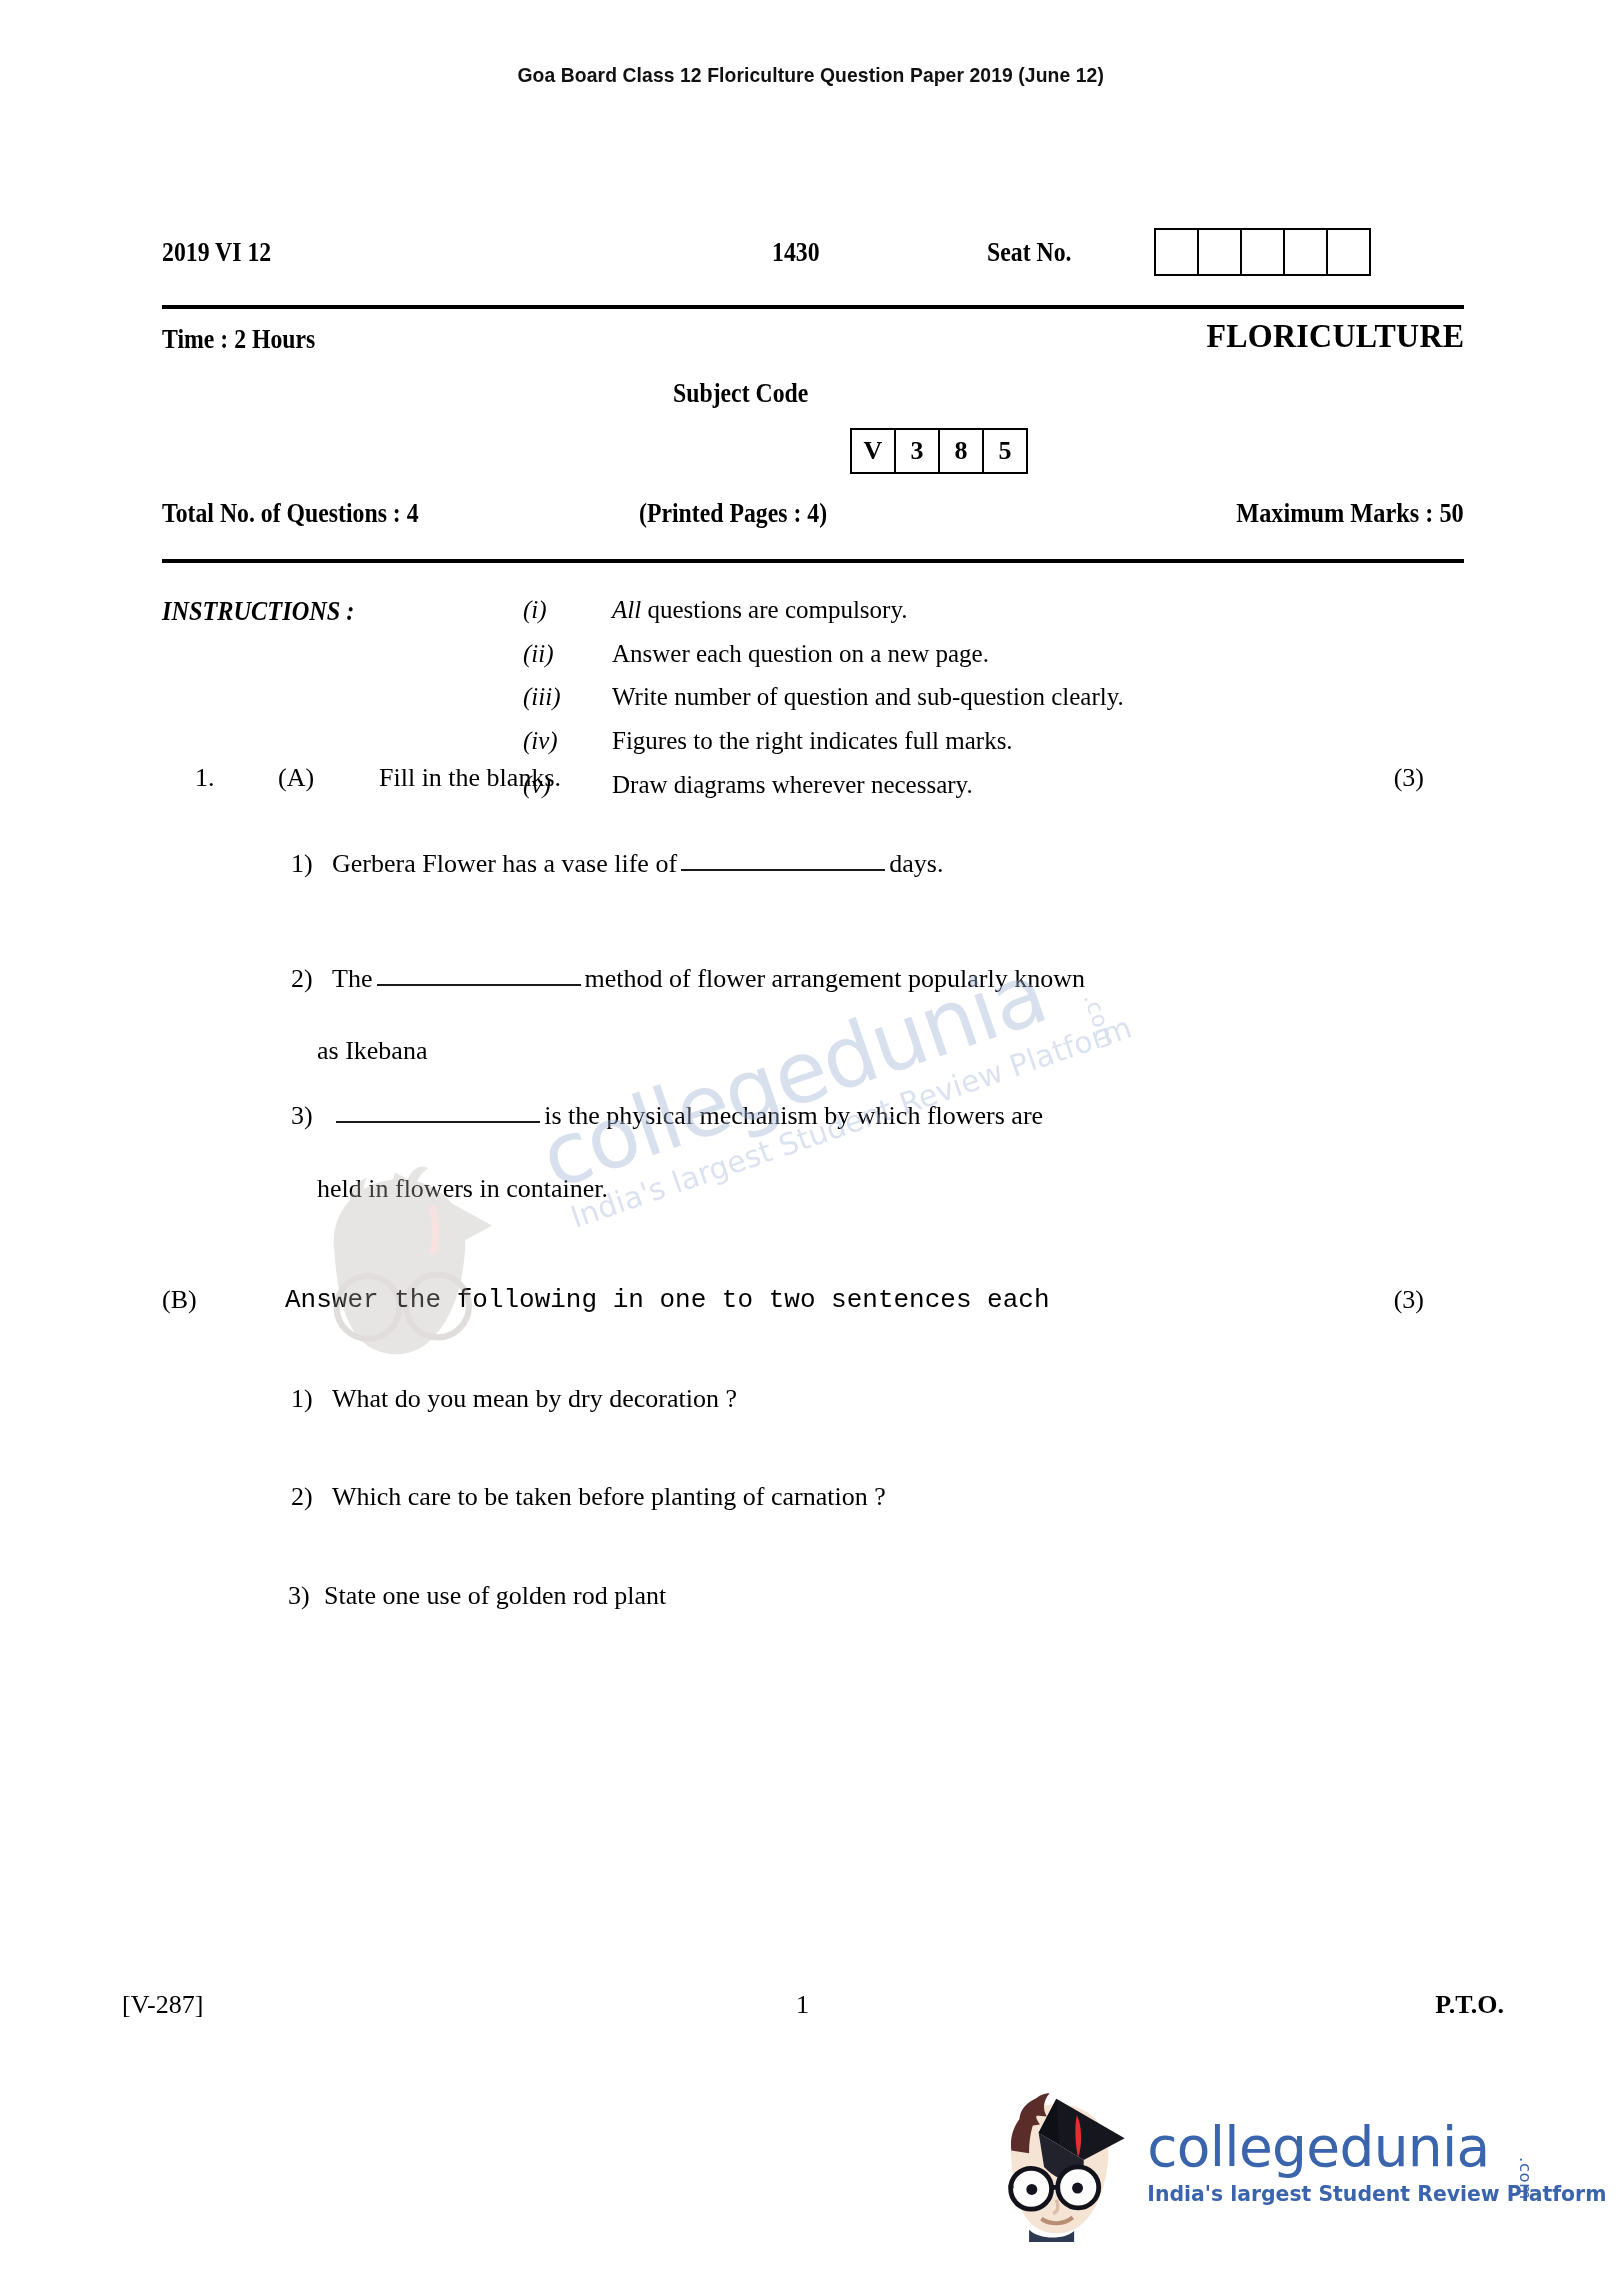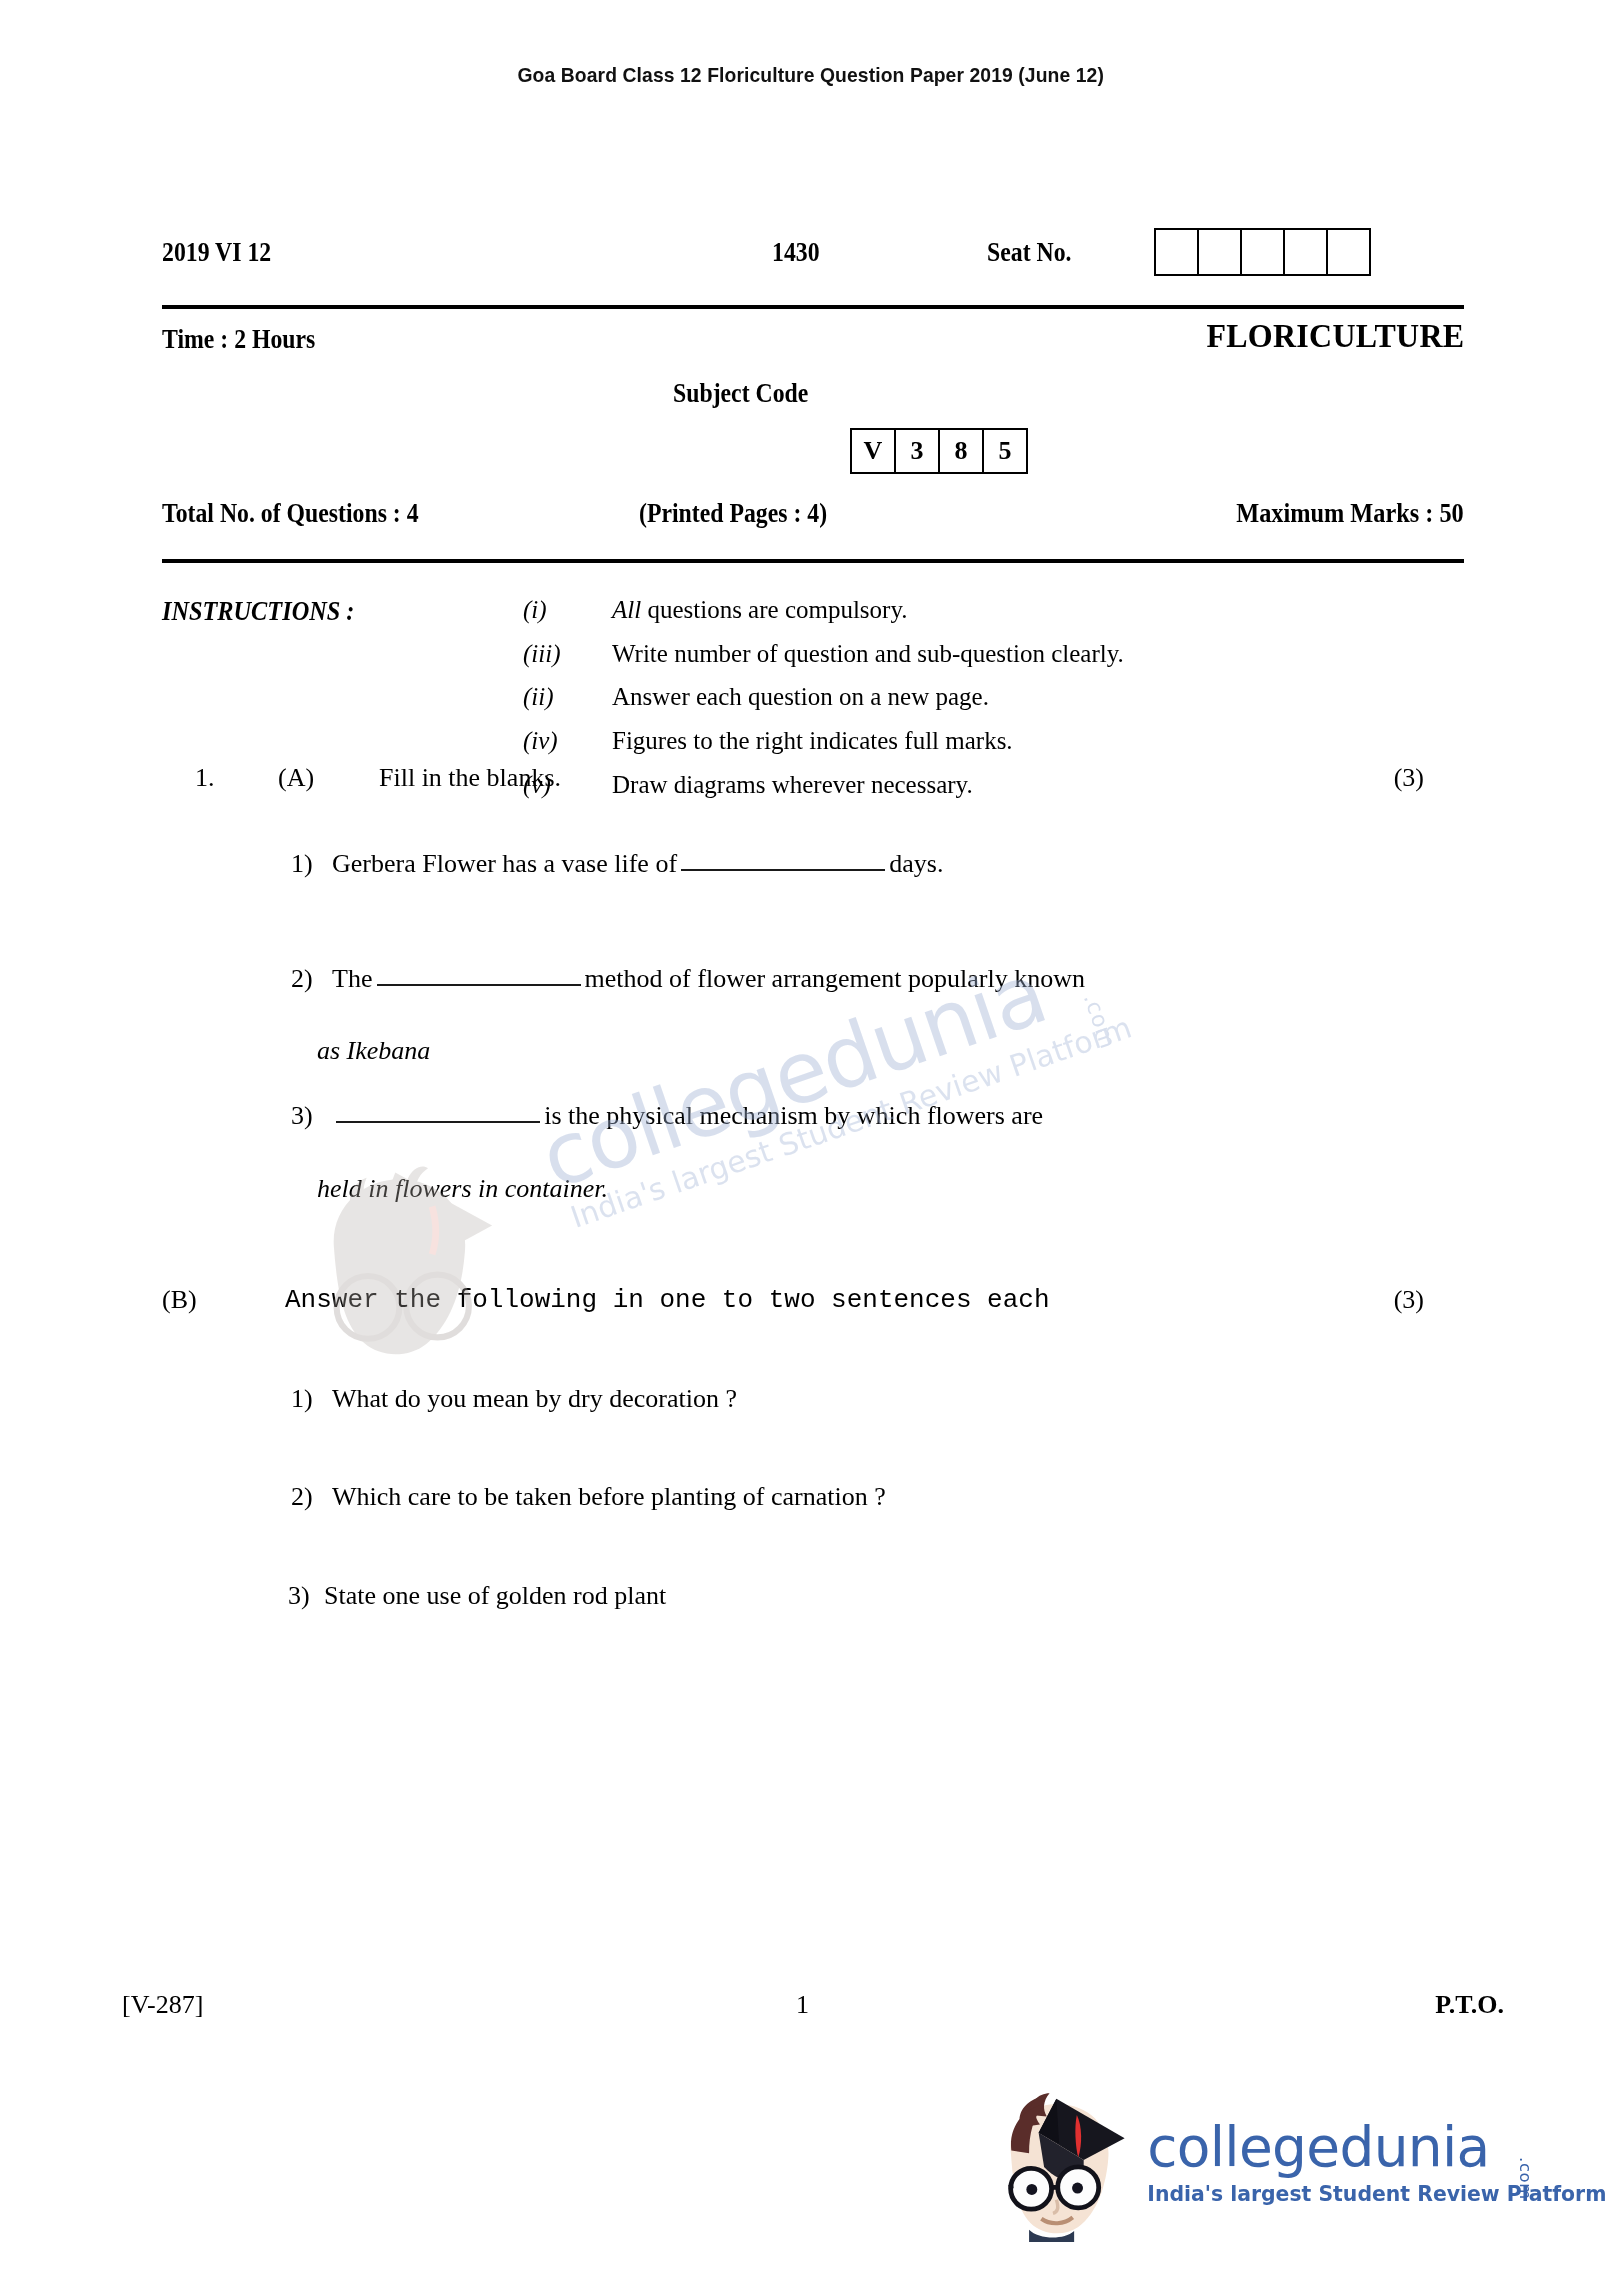--- a/index.html
+++ b/index.html
@@ -208,21 +208,20 @@
     display: inline-block;
     border-bottom: 2px solid #1a1a1a;
     vertical-align: 1.4px;
     margin: 0 4.1px;
   }
 
   .cont {
     position: absolute;
     left: 155px;
     font-size: 26px;
-    font-style: italic;
   }
 
   .partB {
     position: absolute;
     font-size: 26px;
     left: 0; right: 0;
   }
   .partB-label { position: absolute; left: 0px; top: 0; }
   .partB-text { position: absolute; left: 123px; top: 0; font-family: Liberation Mono, monospace; }
   .partB-marks { position: absolute; right: 40px; top: 0; }
@@ -369,27 +368,27 @@
   <div class="instructions">
     <div class="instr-title">INSTRUCTIONS  :</div>
     <div class="instr-list">
 
       <div class="instr-item">
         <span class="instr-num">(i)</span>
         <span class="instr-text"><em>All</em><span> questions  are  compulsory.</span></span>
       </div>
 
       <div class="instr-item">
+        <span class="instr-num">(ii)</span>
+        <span class="instr-text">Answer  each  question  on  a  new  page.</span>
+      </div>
+
+      <div class="instr-item">
         <span class="instr-num">(iii)</span>
         <span class="instr-text">Write number of question and sub-question clearly.</span>
-      </div>
-
-      <div class="instr-item">
-        <span class="instr-num">(ii)</span>
-        <span class="instr-text">Answer  each  question  on  a  new  page.</span>
       </div>
 
       <div class="instr-item">
         <span class="instr-num">(iv)</span>
         <span class="instr-text">Figures  to  the  right  indicates  full  marks.</span>
       </div>
 
       <div class="instr-item">
         <span class="instr-num">(v)</span>
         <span class="instr-text">Draw  diagrams  wherever  necessary.</span>

